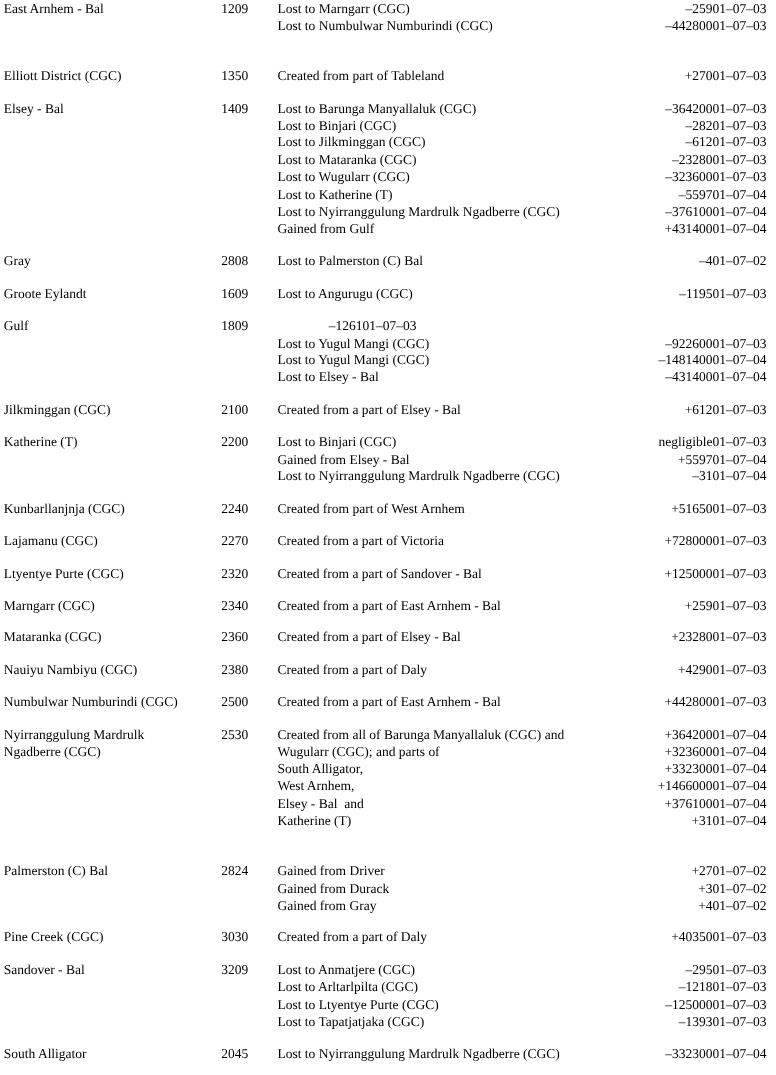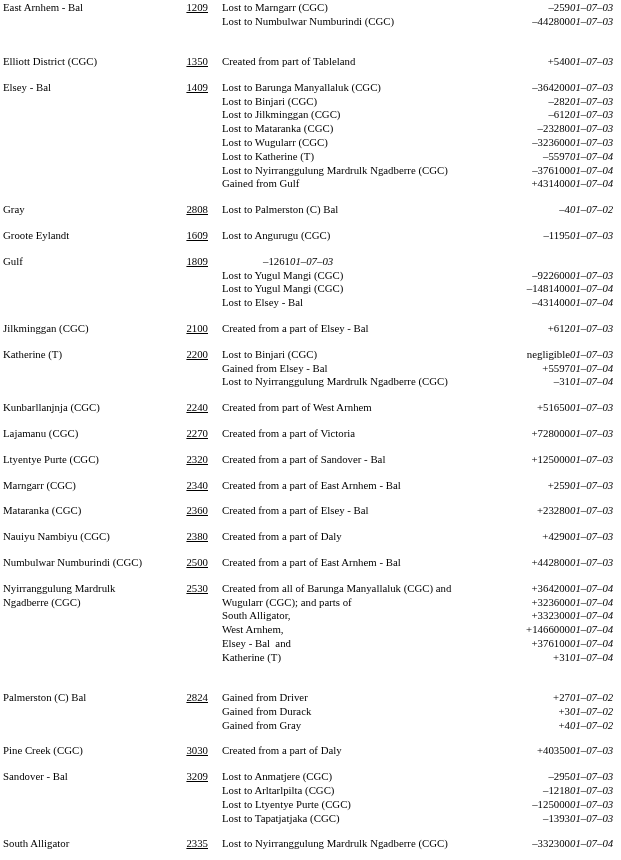--- a/index.html
+++ b/index.html
@@ -29,36 +29,34 @@
   }
   .group:first-child { margin-top: 0; }
   .group.extra-gap-after { margin-bottom: 14.5px; }
   .col-name {
     width: 174px;
     padding-left: 3px;
     white-space: pre-line;
   }
   .col-code {
     width: 31px;
-    text-align: right;
-    text-decoration: underline;
   }
   .entries {
     margin-left: 14px;
     flex: 1;
     display: flex;
     flex-direction: column;
   }
   .entry { display: flex; }
   .entry-desc {
     width: 280px;
     white-space: pre-wrap;
   }
   .entry-amount { width: 68px; text-align: right; }
-  .entry-date { flex: 1; font-style: italic; }
+  .entry-date { flex: 1; }
 </style>
 </head>
 <body>
 
 <div class="doc">
   <div class="group extra-gap-after">
     <div class="col-name">East Arnhem - Bal</div>
     <div class="col-code">1209</div>
     <div class="entries">
   <div class="entry">
@@ -74,21 +72,21 @@
   </div>
 </div>
   </div>
 
   <div class="group">
     <div class="col-name">Elliott District (CGC)</div>
     <div class="col-code">1350</div>
     <div class="entries">
   <div class="entry">
     <div class="entry-desc">Created from part of Tableland</div>
-    <div class="entry-amount">+540</div>
+    <div class="entry-amount">+270</div>
     <div class="entry-date">01–07–03</div>
   </div>
 </div>
   </div>
 
   <div class="group">
     <div class="col-name">Elsey - Bal</div>
     <div class="col-code">1409</div>
     <div class="entries">
   <div class="entry">
@@ -418,21 +416,21 @@
   <div class="entry">
     <div class="entry-desc">Lost to Tapatjatjaka (CGC)</div>
     <div class="entry-amount">–1393</div>
     <div class="entry-date">01–07–03</div>
   </div>
 </div>
   </div>
 
   <div class="group">
     <div class="col-name">South Alligator</div>
-    <div class="col-code">2335</div>
+    <div class="col-code">2045</div>
     <div class="entries">
   <div class="entry">
     <div class="entry-desc">Lost to Nyirranggulung Mardrulk Ngadberre (CGC)</div>
     <div class="entry-amount">–332300</div>
     <div class="entry-date">01–07–04</div>
   </div>
 </div>
   </div>
 </div>
 

